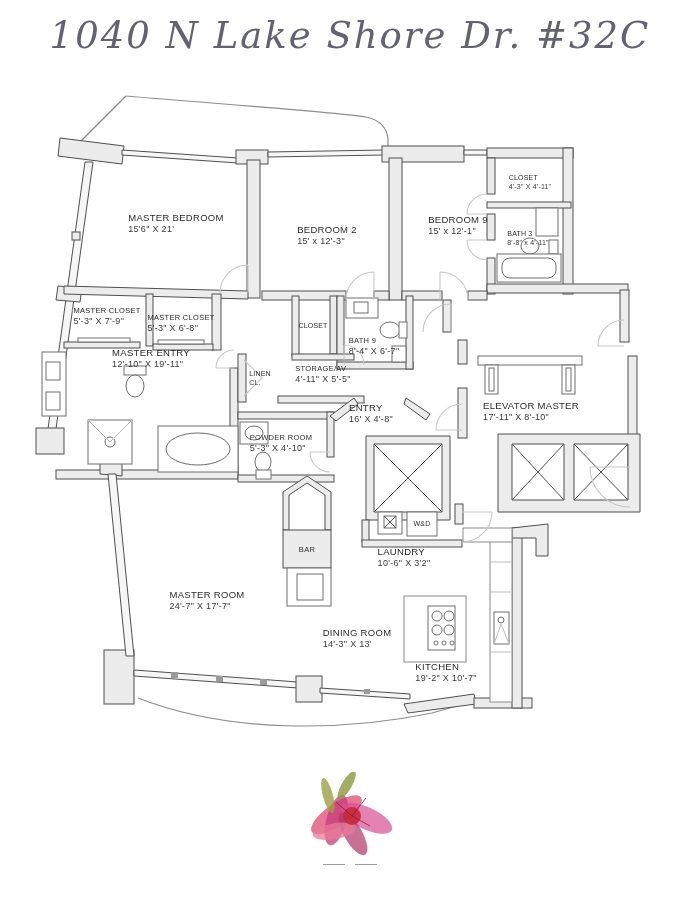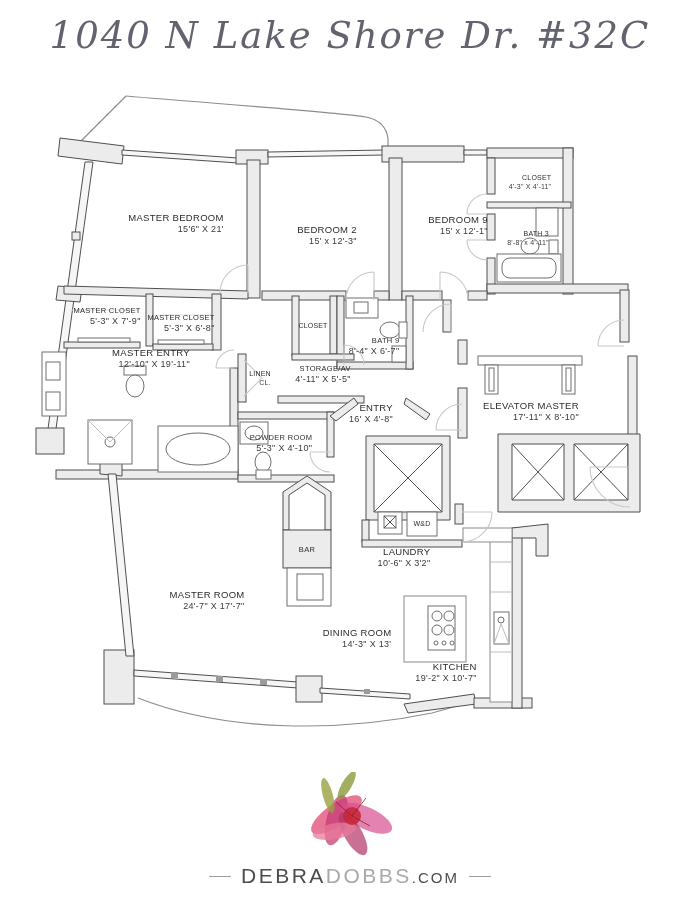--- a/index.html
+++ b/index.html
@@ -2,21 +2,21 @@
 <html><head>
 <meta charset="utf-8">
 <style>
   html,body{margin:0;padding:0;background:#ffffff;}
   body{width:700px;height:906px;position:relative;overflow:hidden;
        font-family:"Liberation Sans",sans-serif;}
   .page-title{position:absolute;left:0;top:14px;width:700px;text-align:center;
        font-family:"DejaVu Serif","Liberation Serif",serif;font-style:italic;
        font-size:37px;color:#63636f;letter-spacing:2px;}
   .plan-svg{position:absolute;left:0;top:0;}
-  .room-label{position:absolute;transform:translate(-50%,-50%);text-align:right;
+  .room-label{position:absolute;transform:translate(-50%,-50%);text-align:left;
        color:#2b2b2b;font-size:9.5px;line-height:1.3;letter-spacing:.3px;white-space:nowrap;}
   .room-label .dims{font-size:9px;color:#3a3a3a;}
   .room-label.tiny{font-size:7px;letter-spacing:.2px;}
   .room-label.tiny .dims{font-size:7px;}
   .room-label.small{font-size:7.5px;}
   .logo{position:absolute;left:0;top:772px;width:700px;text-align:center;}
   .logo-text{display:flex;align-items:center;justify-content:center;gap:10px;margin-top:2px;}
   .logo-dash{width:22px;height:1px;background:#9c9c9c;}
   .brand{font-size:21px;letter-spacing:2.5px;color:#4d4d4d;}
   .brand .b2{color:#a9a9a9;}
@@ -323,16 +323,15 @@
       <circle r="9" fill="#c62839" opacity="0.9"></circle>
       <g stroke="#8f1d2c" stroke-width="1" opacity="0.8">
         <line x1="0" y1="0" x2="14" y2="-18"></line>
         <line x1="0" y1="0" x2="-16" y2="-14"></line>
         <line x1="0" y1="0" x2="18" y2="10"></line>
       </g>
     </g>
   </svg>
   <div class="logo-text">
     <span class="logo-dash"></span>
-    <span class="brand"><span>DEBRA</span><span class="b2">DOBBS</span><span class="tld">.com</span></span>
     <span class="logo-dash"></span>
   </div>
 </div>
 
 </body></html>

